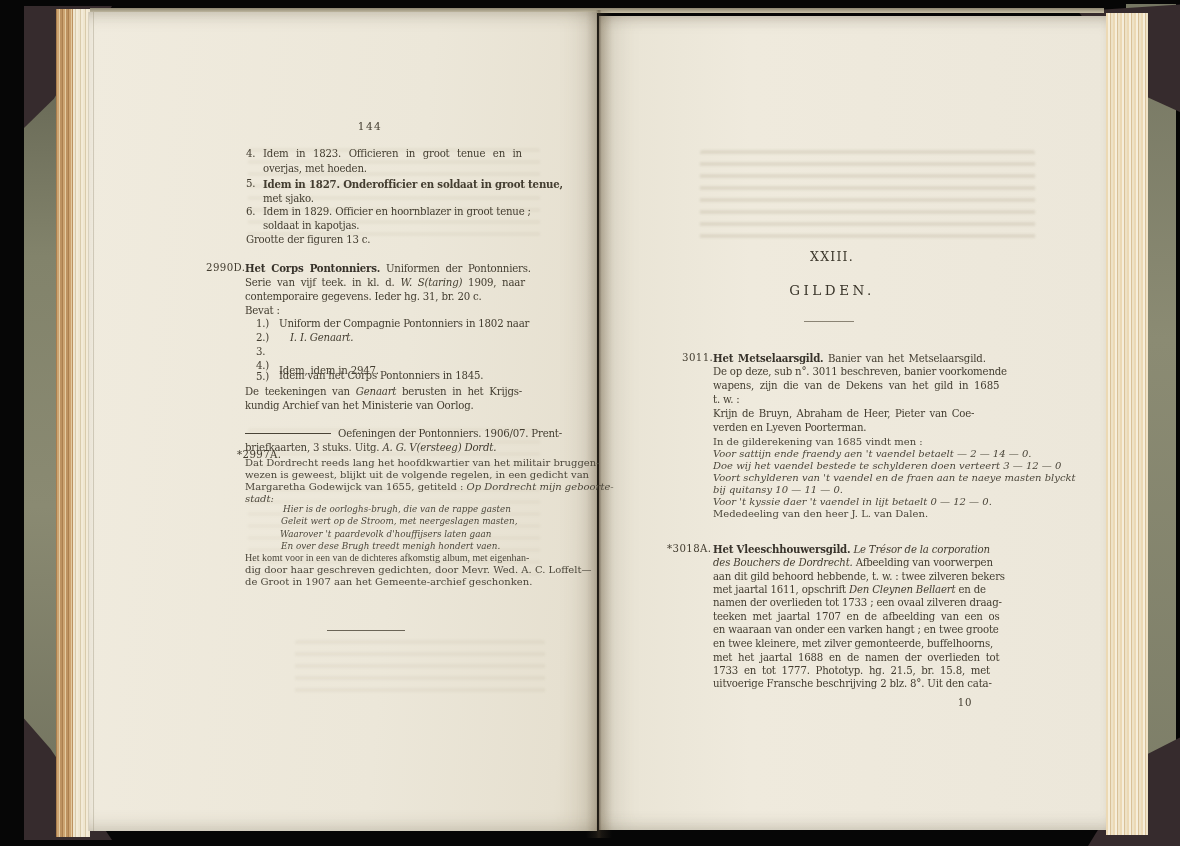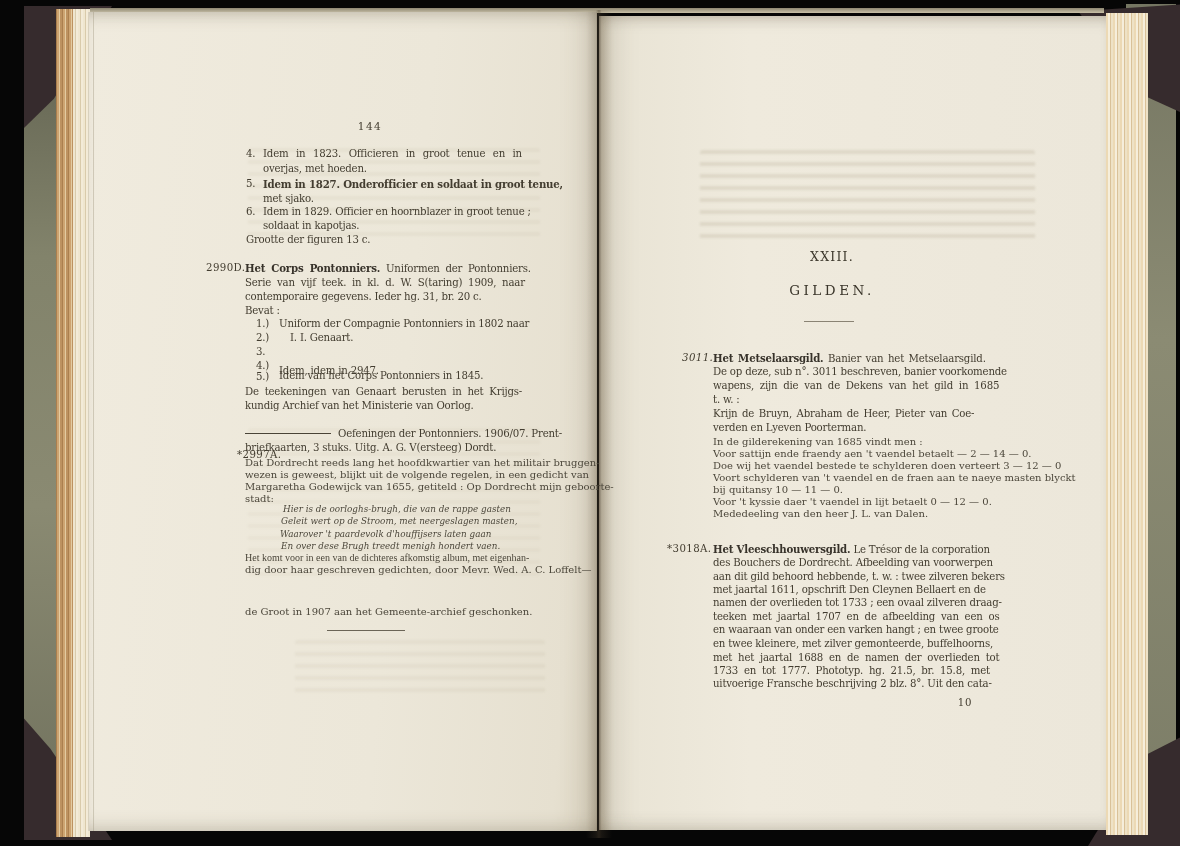--- a/index.html
+++ b/index.html
@@ -33,21 +33,21 @@
     box-shadow:inset 0 12px 16px -12px rgba(80,70,50,.4), inset 0 -14px 18px -14px rgba(80,70,50,.3), inset 28px 0 34px -26px rgba(85,72,52,.4);}
   .gutter{position:absolute;z-index:5;left:586px;top:10px;width:26px;height:828px;
     background:linear-gradient(90deg,rgba(0,0,0,0) 0,rgba(110,95,70,.18) 38%,rgba(70,58,42,.5) 50%,rgba(110,95,70,.18) 60%,rgba(0,0,0,0) 100%);}
   
   .ghost{position:absolute;z-index:6;border-radius:3px;filter:blur(.8px);
     background:repeating-linear-gradient(180deg,rgba(148,136,106,.17) 0 4px,rgba(0,0,0,0) 4px 12px);}
   
   .ln{position:absolute;z-index:10;white-space:nowrap;font-size:10.2px;letter-spacing:-0.2px;
       color:#433d30;line-height:1;}
   .b{font-weight:bold;color:#37322a;}
-  .i{}
+  .i{font-style:italic;}
   .sm{font-size:10px;letter-spacing:0;color:#4b463a;}
   .vr{font-size:8.8px;font-style:italic;letter-spacing:0;color:#4b463a;}
   .lbl{letter-spacing:.4px;}
   .ws1{word-spacing:1.5px}.ws2{word-spacing:2.8px}.ws3{word-spacing:4.5px}
   .ctr{text-align:center;}
   .dash{display:inline-block;width:86px;height:1px;background:#4a4437;vertical-align:3px;margin-right:7px;}
   .rule{position:absolute;z-index:10;background:#6b6557;height:1px;}
   .chnum{font-size:12.5px;letter-spacing:1.2px;color:#3e392d;}
   .chtitle{font-size:13.5px;letter-spacing:3.5px;color:#3a352a;}
   .pgno{font-size:10.5px;letter-spacing:1.5px;}
@@ -125,29 +125,29 @@
   <div class="ln sm" style="left:245px;top:482px;">
     <span>Margaretha Godewijck van 1655, getiteld : </span><span class="i">Op Dordrecht mijn geboorte-</span>
   </div>
   <div class="ln sm i" style="left:245px;top:494px;">stadt:</div>
   <div class="ln vr" style="left:283px;top:505px;">Hier is de oorloghs-brugh, die van de rappe gasten</div>
   <div class="ln vr" style="left:281px;top:517px;">Geleit wert op de Stroom, met neergeslagen masten,</div>
   <div class="ln vr" style="left:280px;top:530px;">Waarover 't paardevolk d'houffijsers laten gaan</div>
   <div class="ln vr" style="left:281px;top:542px;">En over dese Brugh treedt menigh hondert vaen.</div>
   <div class="ln sm" style="left:245px;top:553px;font-family:Liberation Serif, serif;">Het komt voor in een van de dichteres afkomstig album, met eigenhan-</div>
   <div class="ln sm" style="left:245px;top:565px;">dig door haar geschreven gedichten, door Mevr. Wed. A. C. Loffelt—</div>
-  <div class="ln sm" style="left:245px;top:577px;margin-top:30px;">de Groot in 1907 aan het Gemeente-archief geschonken.</div>
+  <div class="ln sm" style="left:245px;top:577px;">de Groot in 1907 aan het Gemeente-archief geschonken.</div>
 
   <div class="rule" style="left:327px;top:630px;width:78px;"></div>
 
   <div class="ln chnum ctr" style="left:772px;top:251px;width:120px;">XXIII.</div>
   <div class="ln chtitle ctr" style="left:752px;top:284px;width:160px;">GILDEN.</div>
   <div class="rule" style="left:804px;top:321px;width:50px;background:#8a8374;"></div>
 
-  <div class="ln lbl" style="left:682px;top:353px;font-style:italic;">3011.</div>
+  <div class="ln lbl" style="left:682px;top:353px;">3011.</div>
   <div class="ln ws1" style="left:713px;top:353px;">
     <span class="b">Het Metselaarsgild.</span><span> Banier van het Metselaarsgild.</span>
   </div>
   <div class="ln" style="left:713px;top:367px;">De op deze, sub n°. 3011 beschreven, banier voorkomende</div>
   <div class="ln ws2" style="left:713px;top:381px;">wapens, zijn die van de Dekens van het gild in 1685</div>
   <div class="ln" style="left:713px;top:395px;">t. w. :</div>
   <div class="ln ws1" style="left:713px;top:409px;">Krijn de Bruyn, Abraham de Heer, Pieter van Coe-</div>
   <div class="ln" style="left:713px;top:423px;">verden en Lyeven Poorterman.</div>
   <div class="ln sm" style="left:713px;top:437px;">In de gilderekening van 1685 vindt men :</div>
   <div class="ln sm i" style="left:713px;top:449px;">Voor sattijn ende fraendy aen 't vaendel betaelt — 2 — 14 — 0.</div>

